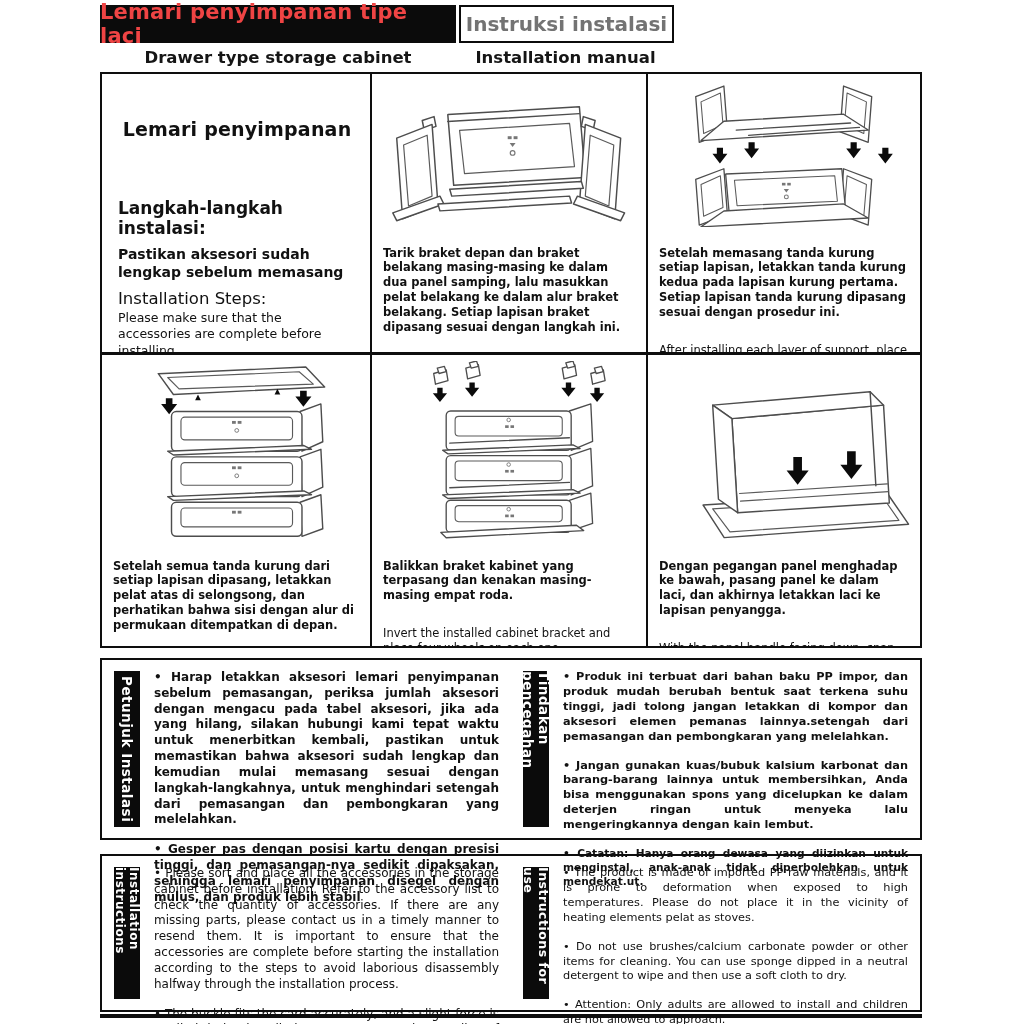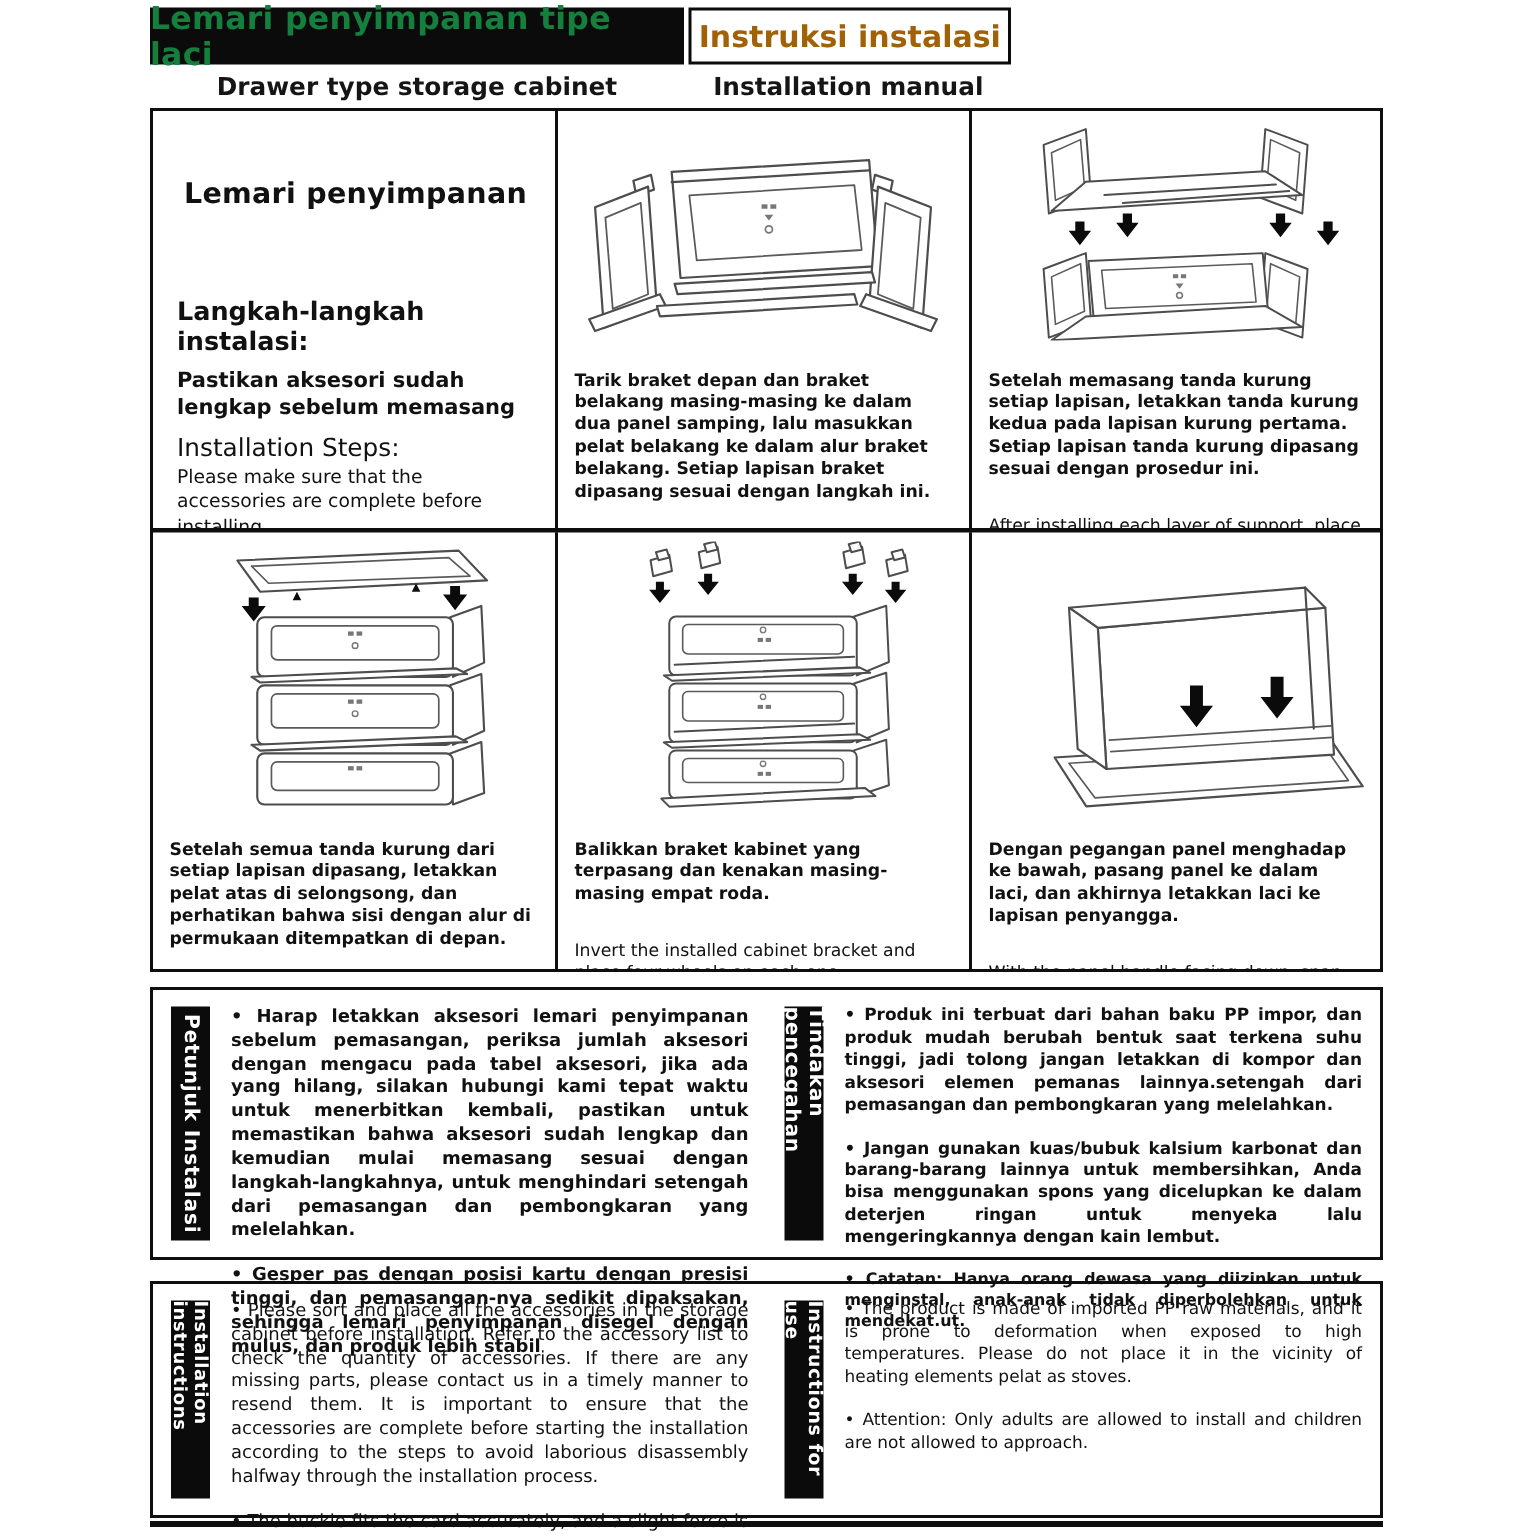--- a/index.html
+++ b/index.html
@@ -1,24 +1,24 @@
 <!DOCTYPE html>
 <html><head>
 <meta charset="utf-8">
 <style>
   html,body{margin:0;padding:0;background:#fff;}
   .page{position:relative;width:1024px;height:1024px;background:#ffffff;
         font-family:"DejaVu Sans","Liberation Sans",sans-serif;color:#111;}
 
   
   .hdr-black{position:absolute;left:100px;top:5px;width:356px;height:38px;
-        background:#0b0b0b;color:#15803d;display:flex;align-items:center;justify-content:center;
+        background:#0b0b0b;color:#ef4444;display:flex;align-items:center;justify-content:center;
         font-size:21px;font-weight:bold;letter-spacing:.2px;}
   .hdr-outline{position:absolute;left:459px;top:5px;width:211px;height:34px;
-        border:2px solid #0b0b0b;background:#fff;color:#a16207;display:flex;align-items:center;
+        border:2px solid #0b0b0b;background:#fff;color:#737373;display:flex;align-items:center;
         justify-content:center;font-size:20px;font-weight:bold;}
   .sub{position:absolute;top:48px;font-size:16.5px;font-weight:bold;color:#151515;text-align:center;}
   .sub-left{left:100px;width:356px;}
   .sub-right{left:459px;width:213px;}
 
   
   .grid{position:absolute;left:100px;top:72px;width:822px;height:576px;
         border:2px solid #0e0e0e;box-sizing:border-box;display:grid;
         grid-template-columns:270px 276px 1fr;grid-template-rows:281px 1fr;}
   .cell{box-sizing:border-box;overflow:hidden;display:flex;flex-direction:column;}
@@ -284,18 +284,19 @@
 
   <div class="notebox" style="top:854px;height:158px;">
     <div class="vbar" style="font-size:12px;">Installation instructions</div>
     <div class="ncol">
       <p>• Please sort and place all the accessories in the storage cabinet before installation. Refer to the accessory list to check the quantity of accessories. If there are any missing parts, please contact us in a timely manner to resend them. It is important to ensure that the accessories are complete before starting the installation according to the steps to avoid laborious disassembly halfway through the installation process.</p>
       <p>• The buckle fits the card accurately, and a slight force is applied during installation to ensure seamless sealing of the storage cabinet, making the product more stable. When you first bring it indoors from a temperature below zero, please let it sit for a moment to ensure that the product temperature is above zero before starting installation.</p>
     </div>
     <div class="vbar" style="font-size:12.5px;">Instructions for use</div>
     <div class="ncol narrow">
       <p>• The product is made of imported PP raw materials, and it is prone to deformation when exposed to high temperatures. Please do not place it in the vicinity of heating elements pelat as stoves.</p>
+      <p>• Do not use brushes/calcium carbonate powder or other items for cleaning. You can use sponge dipped in a neutral detergent to wipe and then use a soft cloth to dry.</p>
       <p>• Attention: Only adults are allowed to install and children are not allowed to approach.</p>
     </div>
   </div>
 
   <div class="bottom-rule"></div>
 </div>
 
 </body></html>

